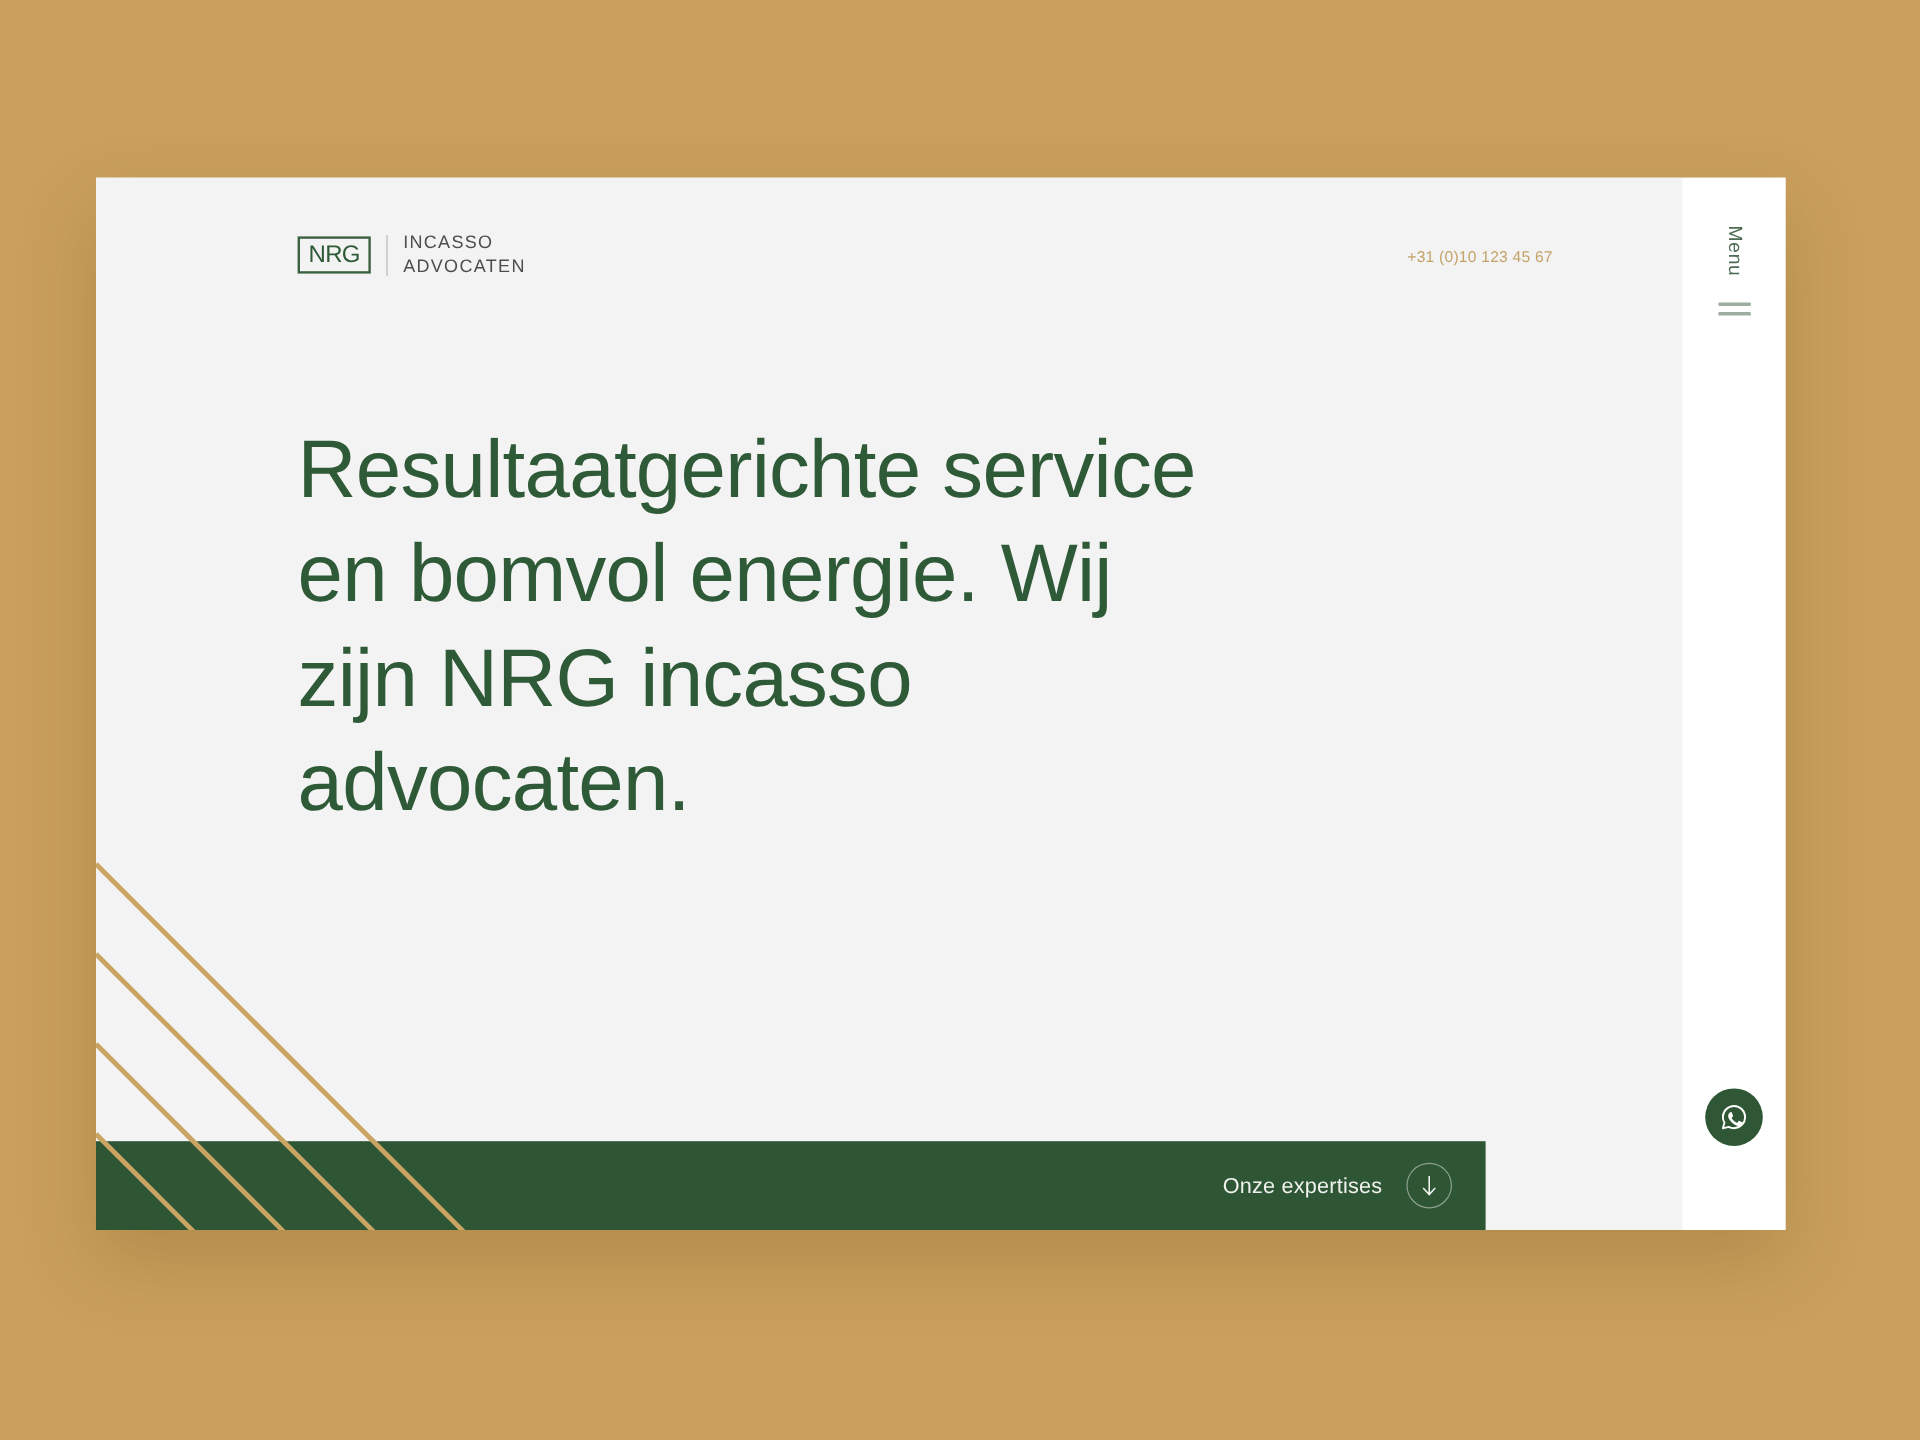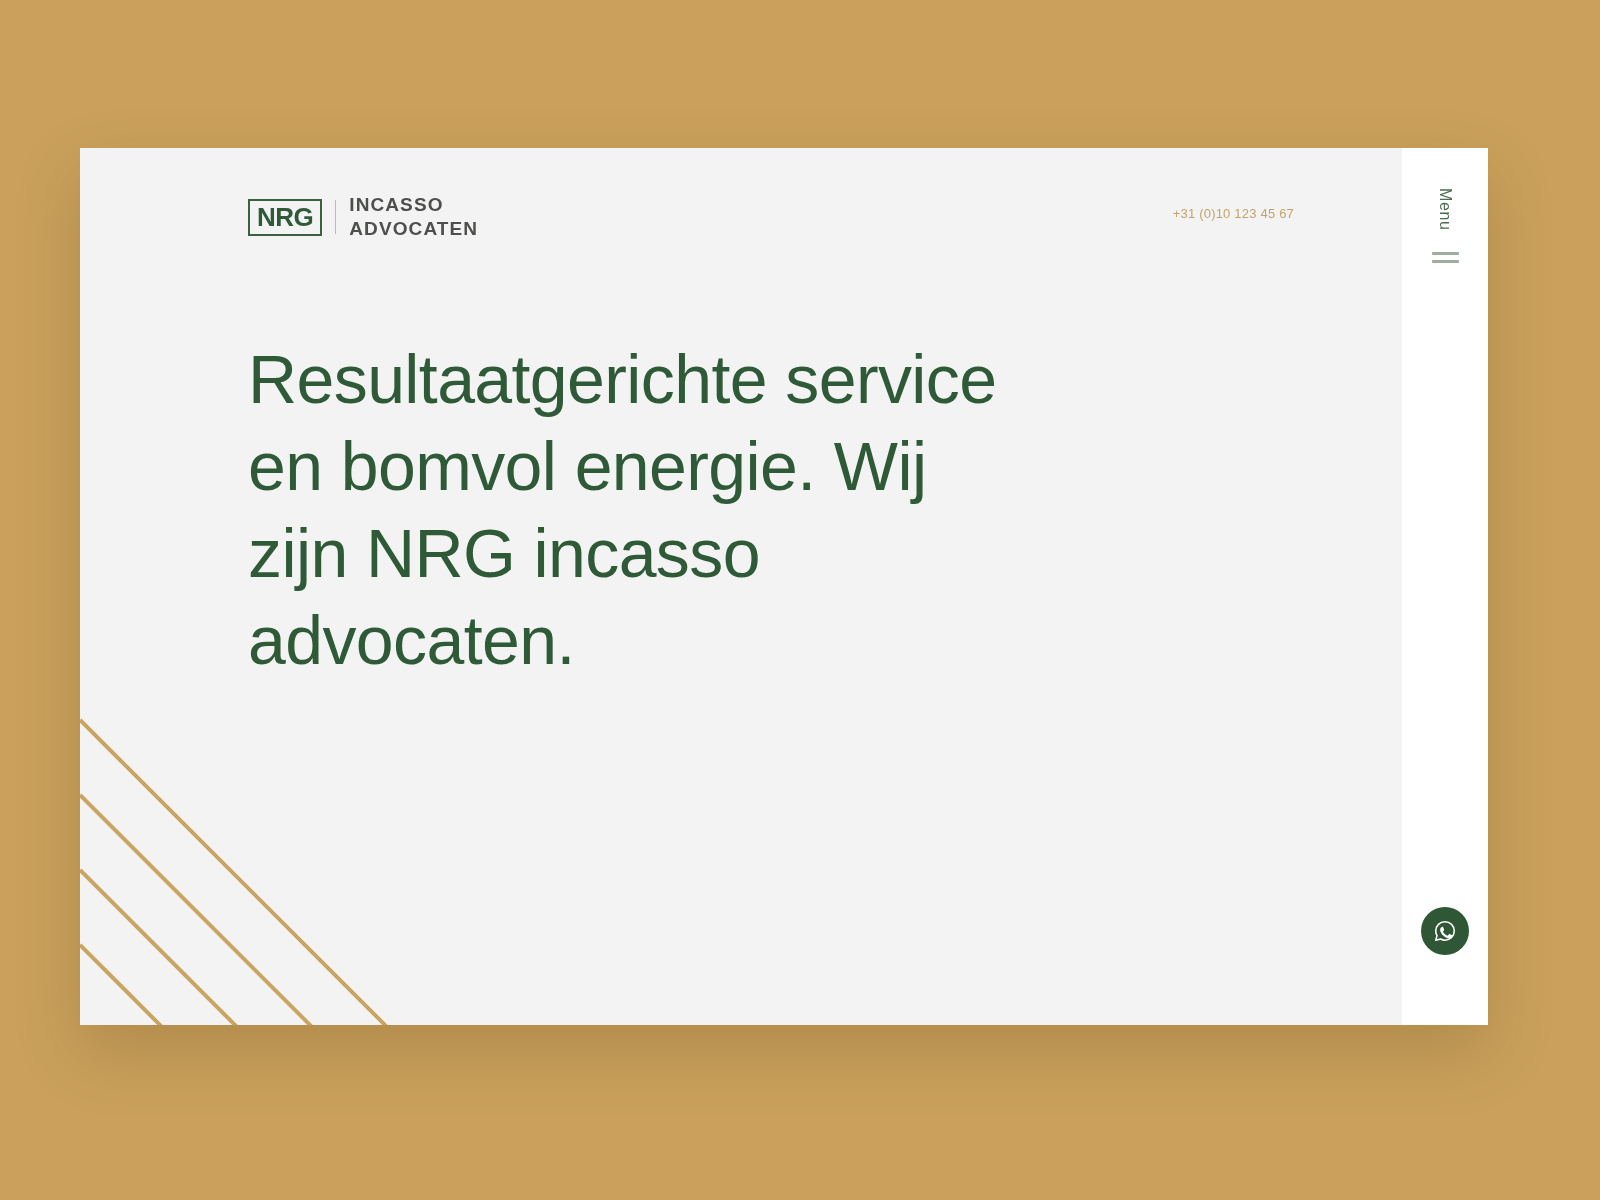--- a/index.html
+++ b/index.html
@@ -67,43 +67,43 @@
     display: flex;
     align-items: center;
     gap: 13px;
     text-decoration: none;
   }
 
   .brand-mark {
     border: 2px solid #3b6240;
     padding: 3px 7px 4px 7px;
     color: #2f5a37;
-    font-size: 26px;
-    font-weight: 700;
+    font-size: 20px;
+    font-weight: 400;
     letter-spacing: -0.5px;
     line-height: 1;
     font-family: "Liberation Sans", sans-serif;
   }
 
   .brand-divider {
     width: 1px;
     height: 34px;
     background: #b9bcb7;
   }
 
   .brand-words {
     display: flex;
     flex-direction: column;
     justify-content: center;
     gap: 2px;
     color: #4d4f4c;
-    font-size: 19px;
+    font-size: 15px;
     letter-spacing: 1.1px;
     line-height: 1.18;
-    font-weight: 700;
+    font-weight: 400;
   }
 
   .header-phone {
     position: absolute;
     right: 108px;
     top: 58px;
     color: #c4a36a;
     font-size: 13px;
     letter-spacing: 0.2px;
     text-decoration: none;
@@ -171,21 +171,21 @@
     align-items: center;
     justify-content: center;
     cursor: pointer;
     border: none;
   }
 
   
   .hero {
     position: absolute;
     left: 168px;
-    top: 188px;
+    top: 200px;
     width: 760px;
     z-index: 4;
   }
 
   .hero-title {
     color: #2f5a37;
     font-size: 68px;
     line-height: 1.28;
     font-weight: 400;
     letter-spacing: -0.6px;
@@ -254,20 +254,30 @@
       </span>
     </a>
 
     <a class="header-phone" href="#">+31 (0)10 123 45 67</a>
   </div>
 
   <div class="hero">
     <h1 class="hero-title">Resultaatgerichte service en bomvol energie. Wij zijn NRG incasso advocaten.</h1>
   </div>
 
+  <div class="expertise-bar">
+    <a class="expertise-link" href="#">
+      <span class="expertise-label">Onze expertises</span>
+      <span class="expertise-arrow">
+        <svg width="16" height="18" viewBox="0 0 16 18" fill="none">
+          <path d="M8 1 L8 16 M3 11 L8 16.5 L13 11" stroke="#f0f2ef" stroke-width="1.3" fill="none"></path>
+        </svg>
+      </span>
+    </a>
+  </div>
 
   <div class="right-rail">
     <button class="menu-toggle">
       <span class="menu-label">Menu</span>
       <span class="menu-bars">
         <span></span>
         <span></span>
       </span>
     </button>
 

